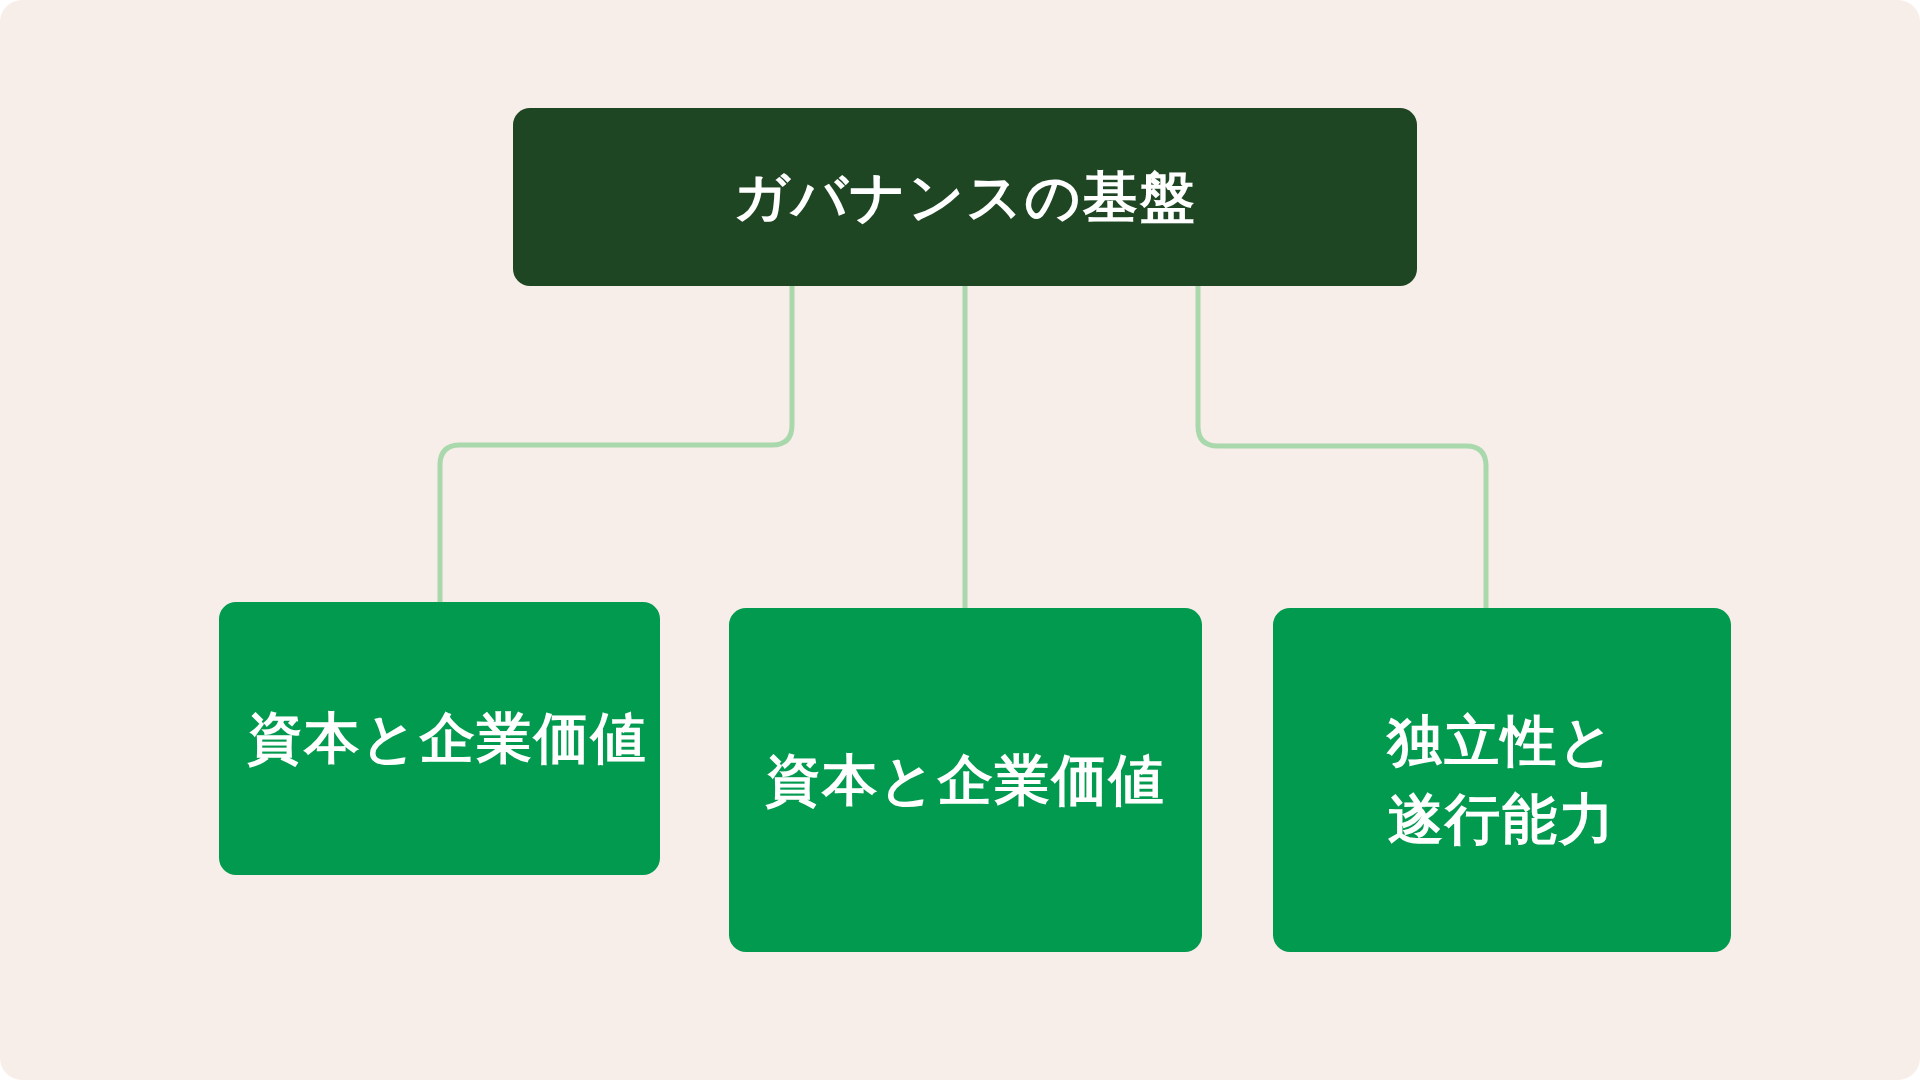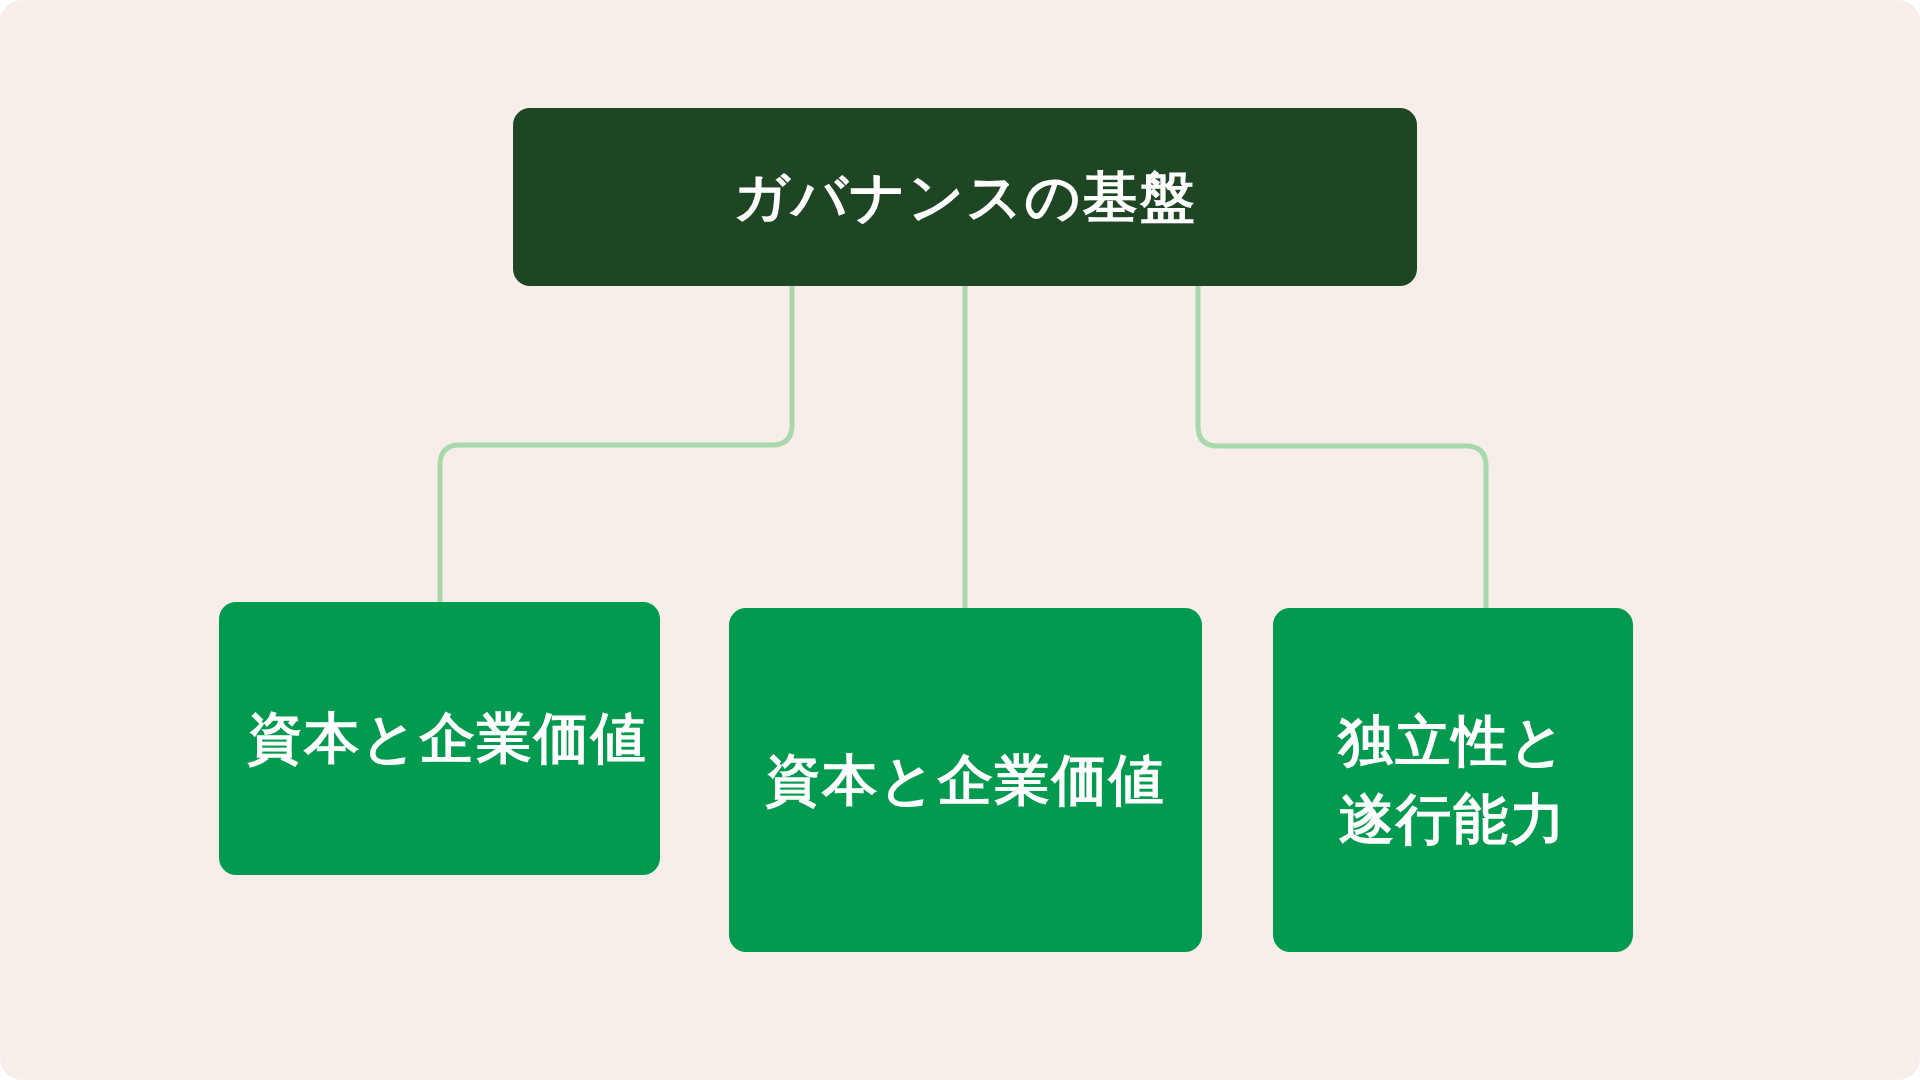--- a/index.html
+++ b/index.html
@@ -44,21 +44,21 @@
     white-space:pre-line;
     border-radius:17px;
   }
   .node-root{
     left:513px;top:108px;width:904px;height:178px;
     background:var(--root-fill);
   }
   .node-child{background:var(--child-fill);}
   .node-child-1{left:219px;top:602px;width:441px;height:273px;padding-left:16px;}
   .node-child-2{left:729px;top:608px;width:473px;height:344px;}
-  .node-child-3{left:1273px;top:608px;width:360px;height:344px;}
+  .node-child-3{left:1273px;top:608px;width:458px;height:344px;}
 </style>
 </head>
 <body>
 
 <div class="canvas">
 
   <svg class="connector-layer" viewBox="0 0 1920 1080" xmlns="http://www.w3.org/2000/svg" aria-hidden="true">
     <path d="M 792 286 L 792 425 Q 792 445 772 445 L 460 445 Q 440 445 440 465 L 440 602"></path>
     <path d="M 965 286 L 965 608"></path>
     <path d="M 1198 286 L 1198 426 Q 1198 446 1218 446 L 1466 446 Q 1486 446 1486 466 L 1486 608"></path>

